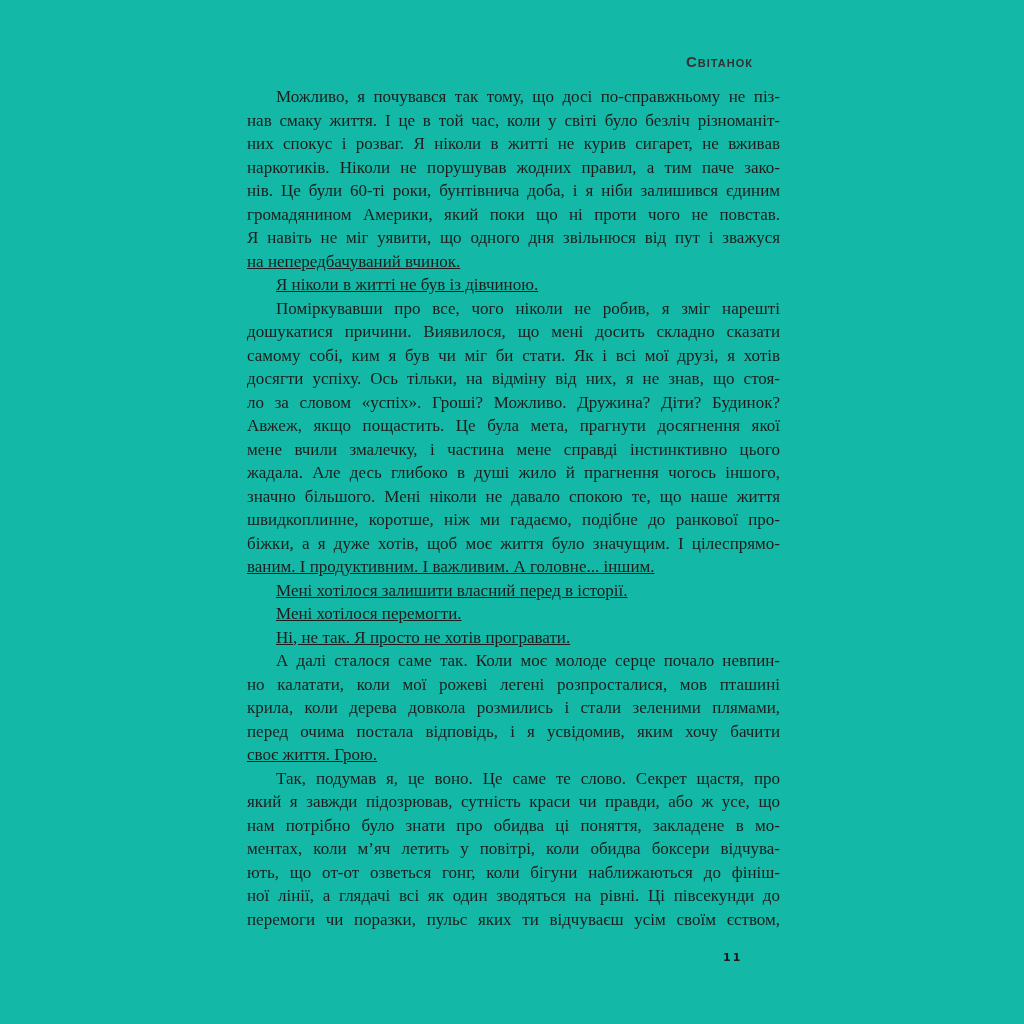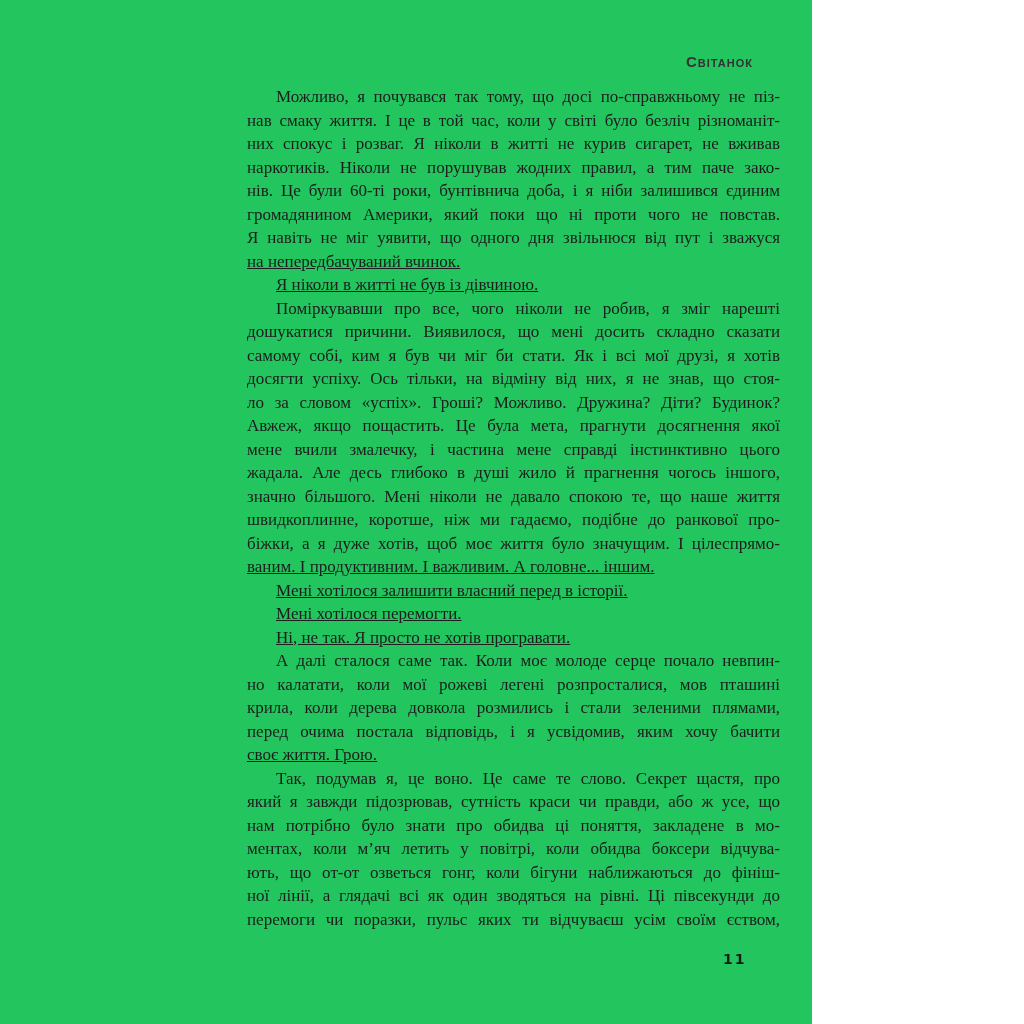--- a/index.html
+++ b/index.html
@@ -2,23 +2,23 @@
 <html><head>
 <meta charset="utf-8">
 <style>
   html, body {
     margin: 0;
     padding: 0;
     background: #ffffff;
   }
   .page {
     position: relative;
-    width: 812px;
+    width: 1024px;
     height: 1024px;
-    background: #22c55e;
+    background: #14b8a6;
     font-family: "Liberation Serif", serif;
     color: #1d1d1d;
     overflow: hidden;
   }
   .running-title {
     position: absolute;
     top: 53px;
     left: 686px;
     font-family: "Liberation Sans", sans-serif;
     font-variant: small-caps;
@@ -50,21 +50,21 @@
     text-align: left;
     text-align-last: left;
     text-decoration: underline;
   }
   .page-number {
     position: absolute;
     top: 951px;
     left: 723px;
     font-family: "DejaVu Sans", sans-serif;
     font-weight: bold;
-    font-size: 14px;
+    font-size: 11px;
     letter-spacing: 2px;
     color: #1a1a1a;
   }
 </style>
 </head>
 <body>
 
 <div class="page">
   <div class="running-title">Світанок</div>
 

